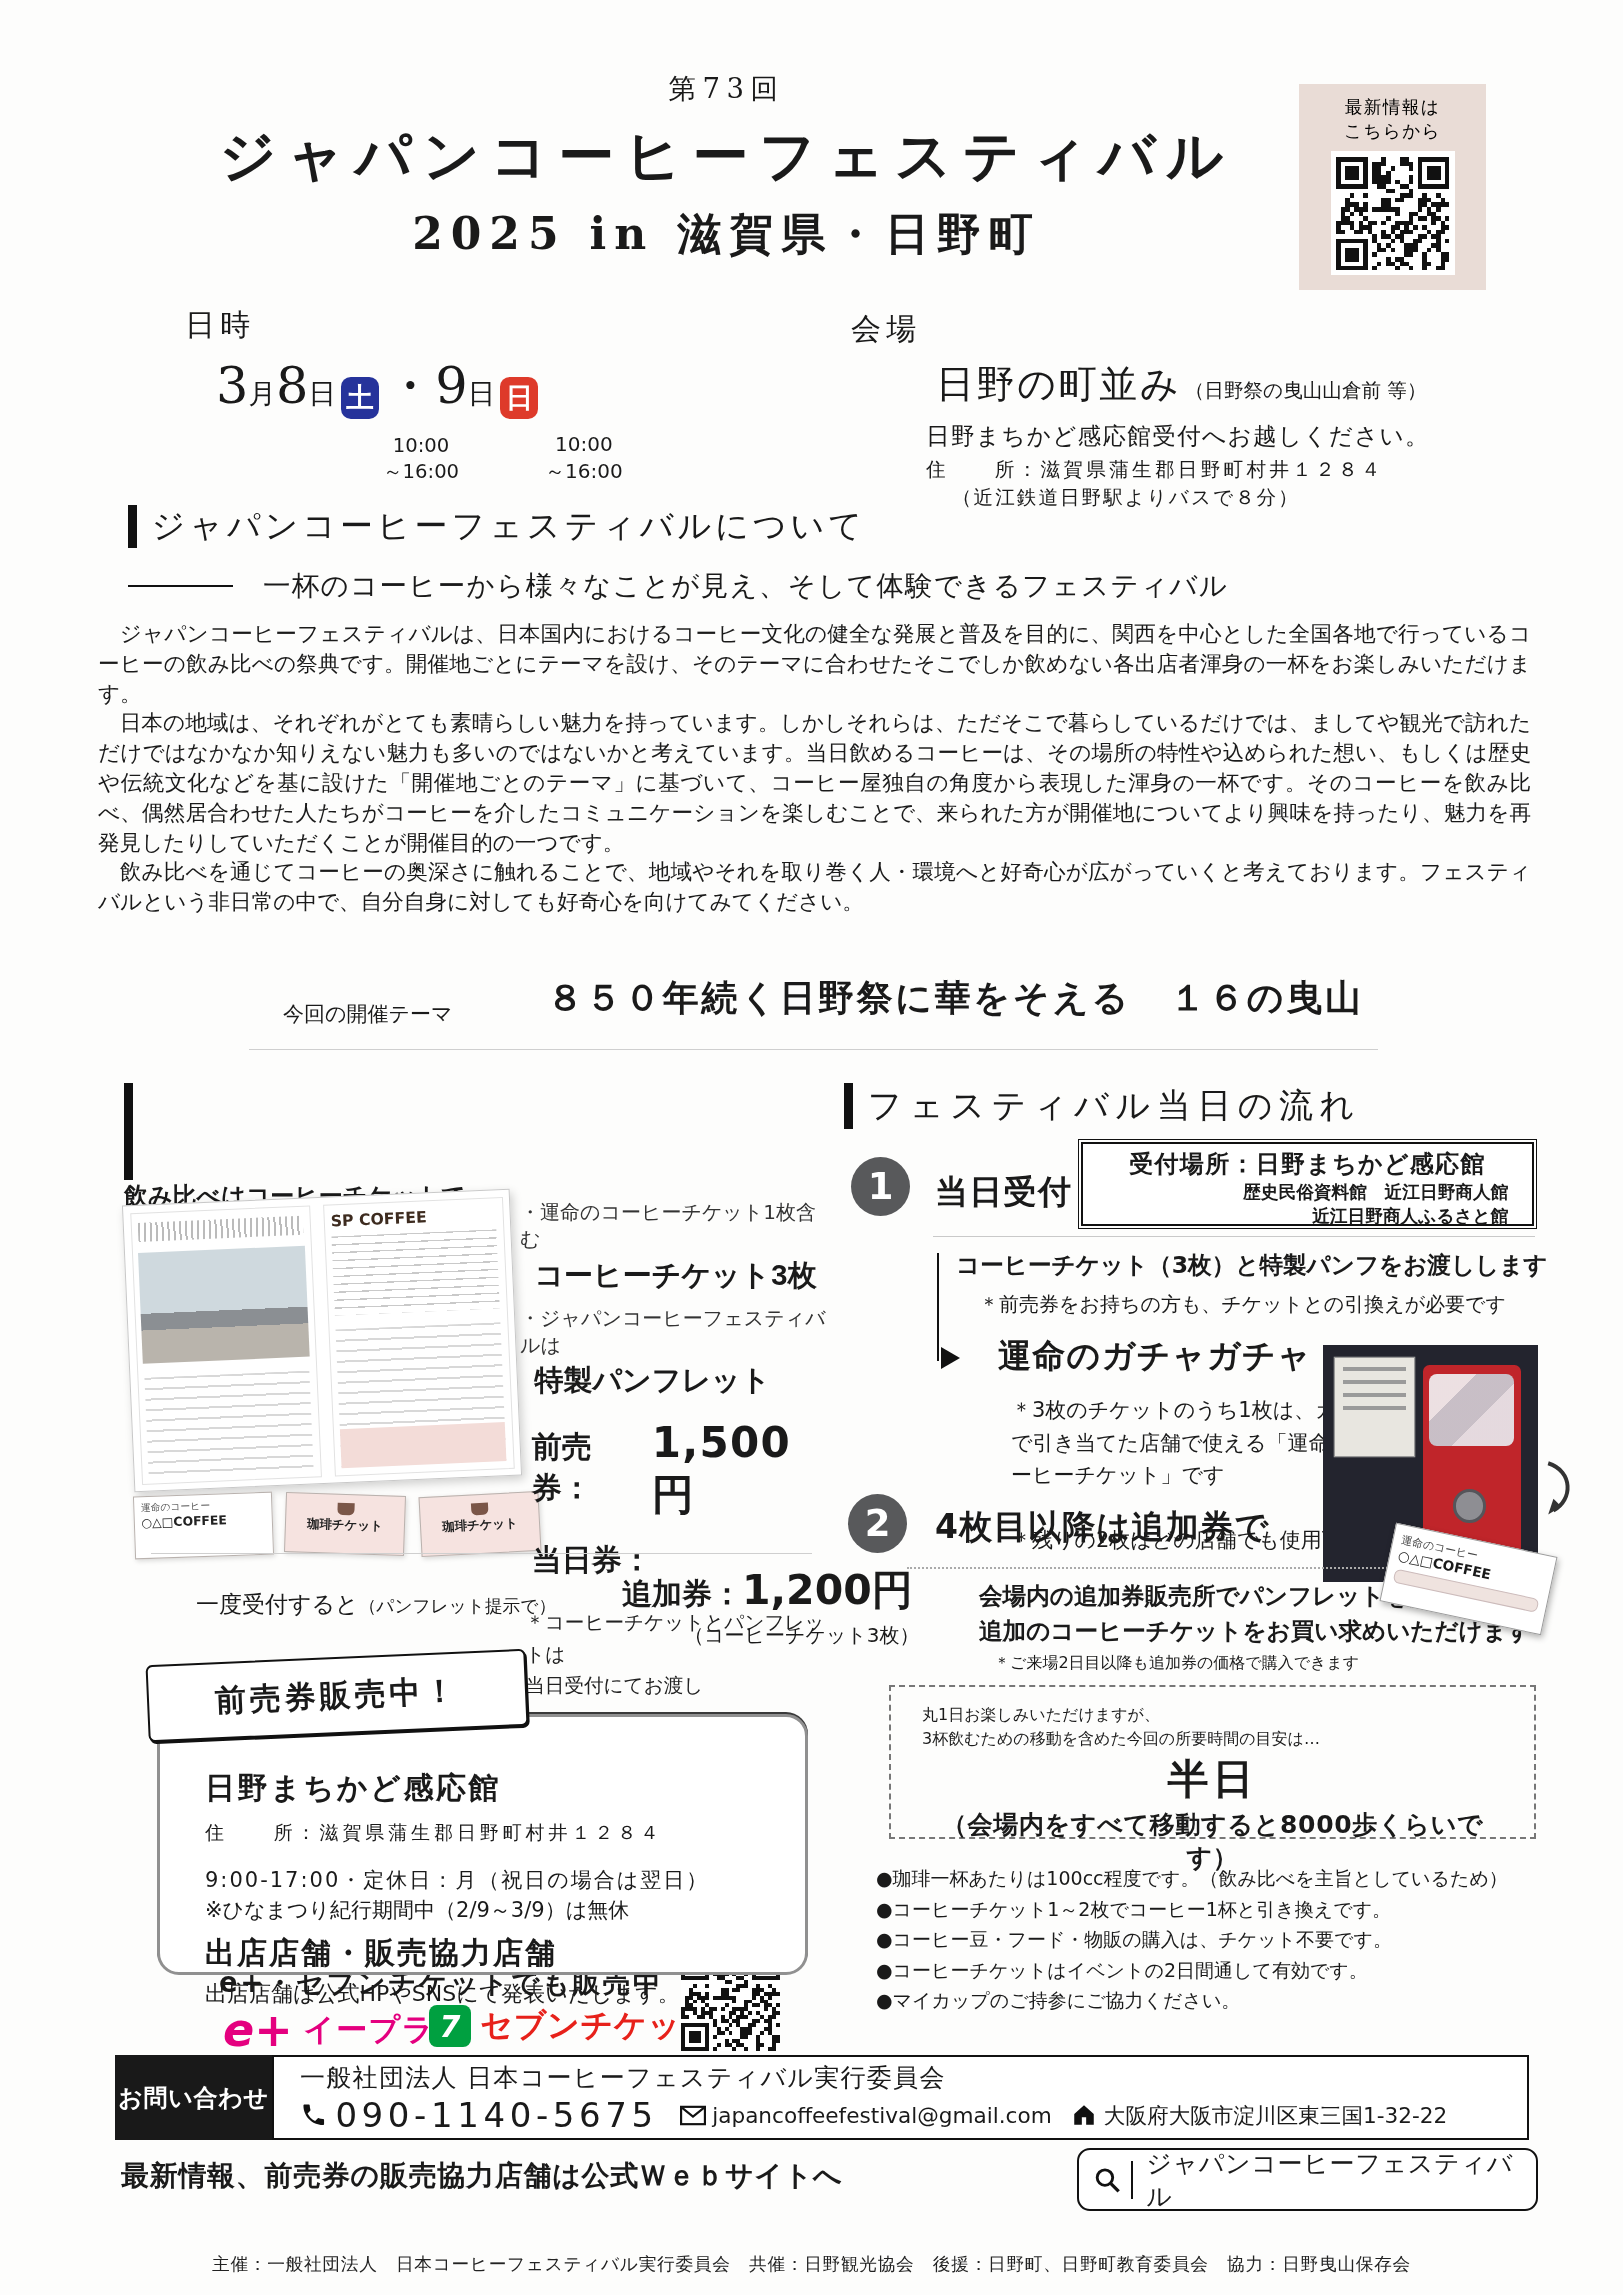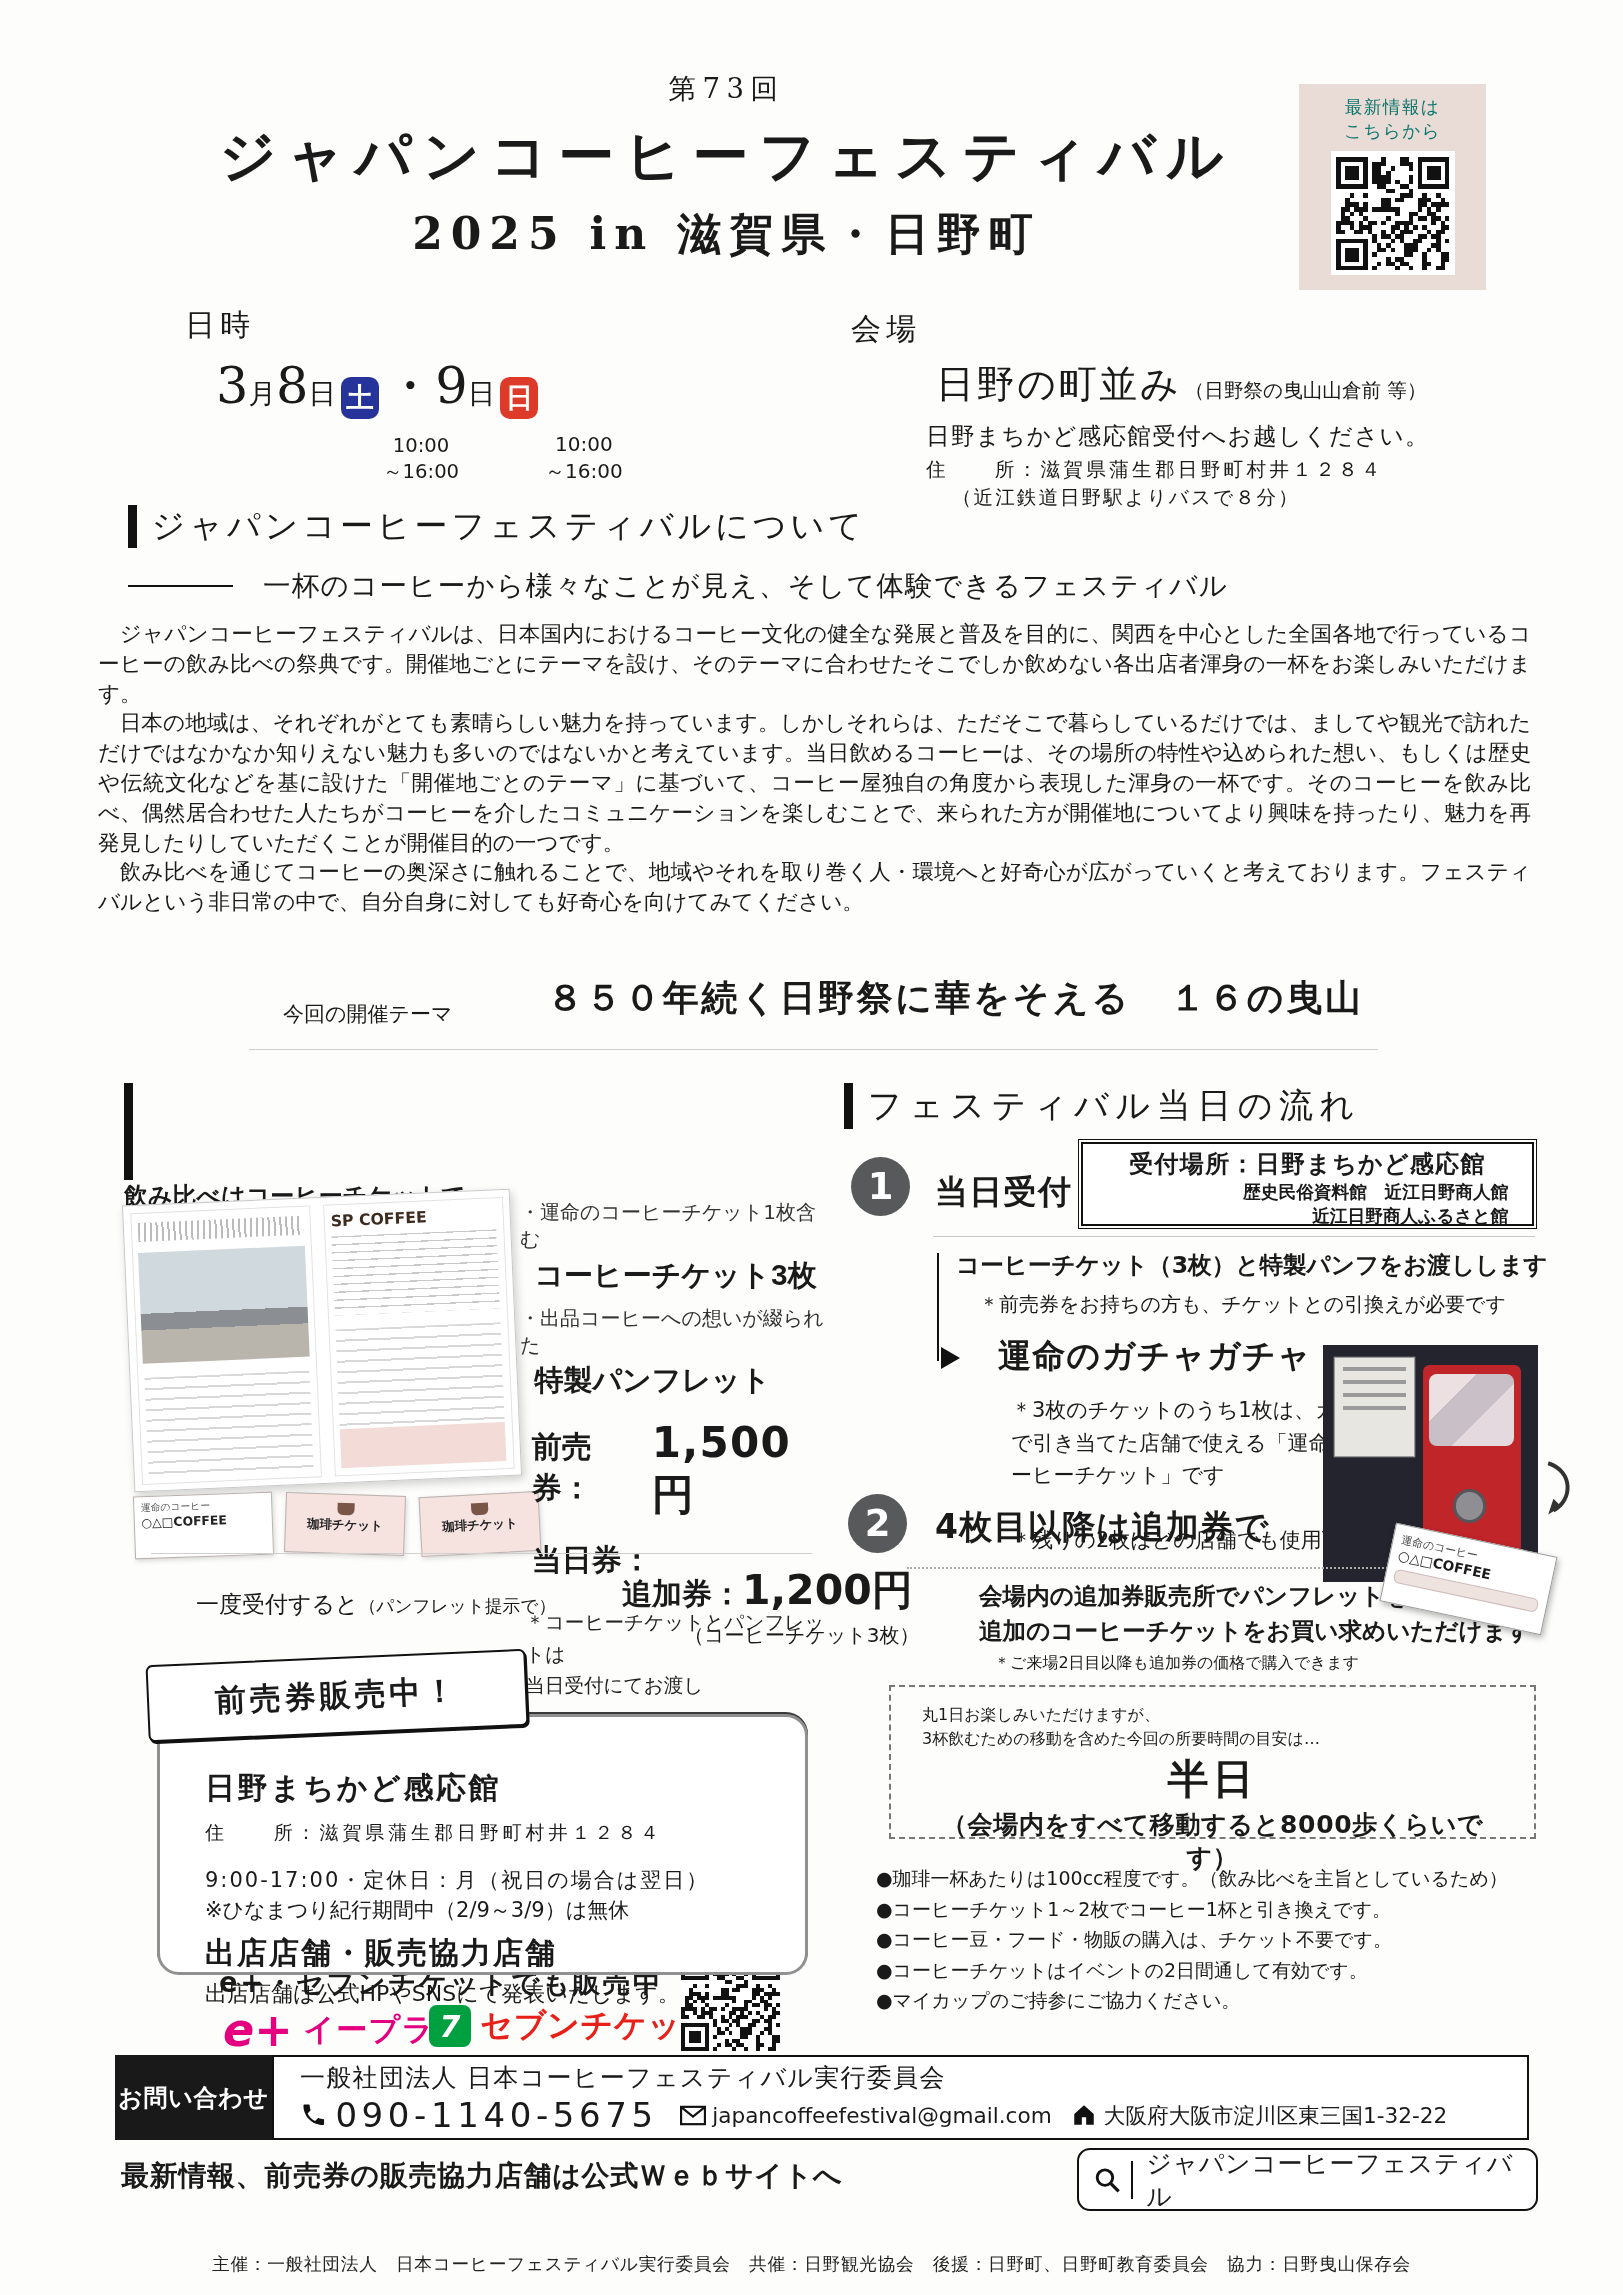--- a/index.html
+++ b/index.html
@@ -6,21 +6,21 @@
   body{
     width:1623px;height:2295px;position:relative;background:#fdfdfc;color:#1a1a1a;
     font-family:"DejaVu Sans","Liberation Sans",sans-serif;overflow:hidden;
   }
   .abs{position:absolute;}
   .serif{font-family:"DejaVu Serif","Liberation Serif",serif;}
   .ml{white-space:pre-line;}
 
   
   #qrbox{left:1299px;top:84px;width:187px;height:206px;background:#e9dcd6;text-align:center;}
-  #qrbox .lbl{margin-top:11.8px;font-size:17.7px;line-height:1.35;color:#0f766e;letter-spacing:1.3px;}
+  #qrbox .lbl{margin-top:11.8px;font-size:17.7px;line-height:1.35;color:#000000;letter-spacing:1.3px;}
   #qrbox .qrwrap{margin:7.9px auto 0;width:124px;height:124px;background:#fff;padding:5.2px;box-sizing:border-box;}
 
   
   #header{left:170px;top:71px;width:1113px;text-align:center;}
   #header .edition{font-size:27.5px;letter-spacing:6.5px;}
   #header .title{margin-top:11.8px;font-size:56px;letter-spacing:10.5px;font-weight:bold;}
   #header .subtitle{margin-top:10.5px;font-size:44px;letter-spacing:7.9px;font-weight:bold;}
 
   
   #sched-label{left:185px;top:305px;font-size:30px;letter-spacing:5.2px;}
@@ -499,21 +499,21 @@
   </div>
   <div class="tcard pinkc p3">
     <div class="cup"></div>
     <div class="t2">珈琲チケット</div>
   </div>
 </div>
 
 <div class="abs" id="price-info">
   <div class="note-s">・運命のコーヒーチケット1枚含む</div>
   <div class="item">コーヒーチケット3枚</div>
-  <div class="note-s">・出品コーヒーへの想いが綴られた</div>
+  <div class="note-s">・ジャパンコーヒーフェスティバルは</div>
   <div class="item">特製パンフレット</div>
   <div class="price-row">
     <span class="pl">前売券：</span>
     <span class="pv">1,500円</span>
   </div>
   <div class="price-row">
     <span class="pl">当日券：</span>
   </div>
   <div class="ml" id="price-note">＊コーヒーチケットとパンフレットは
 当日受付にてお渡し</div>

